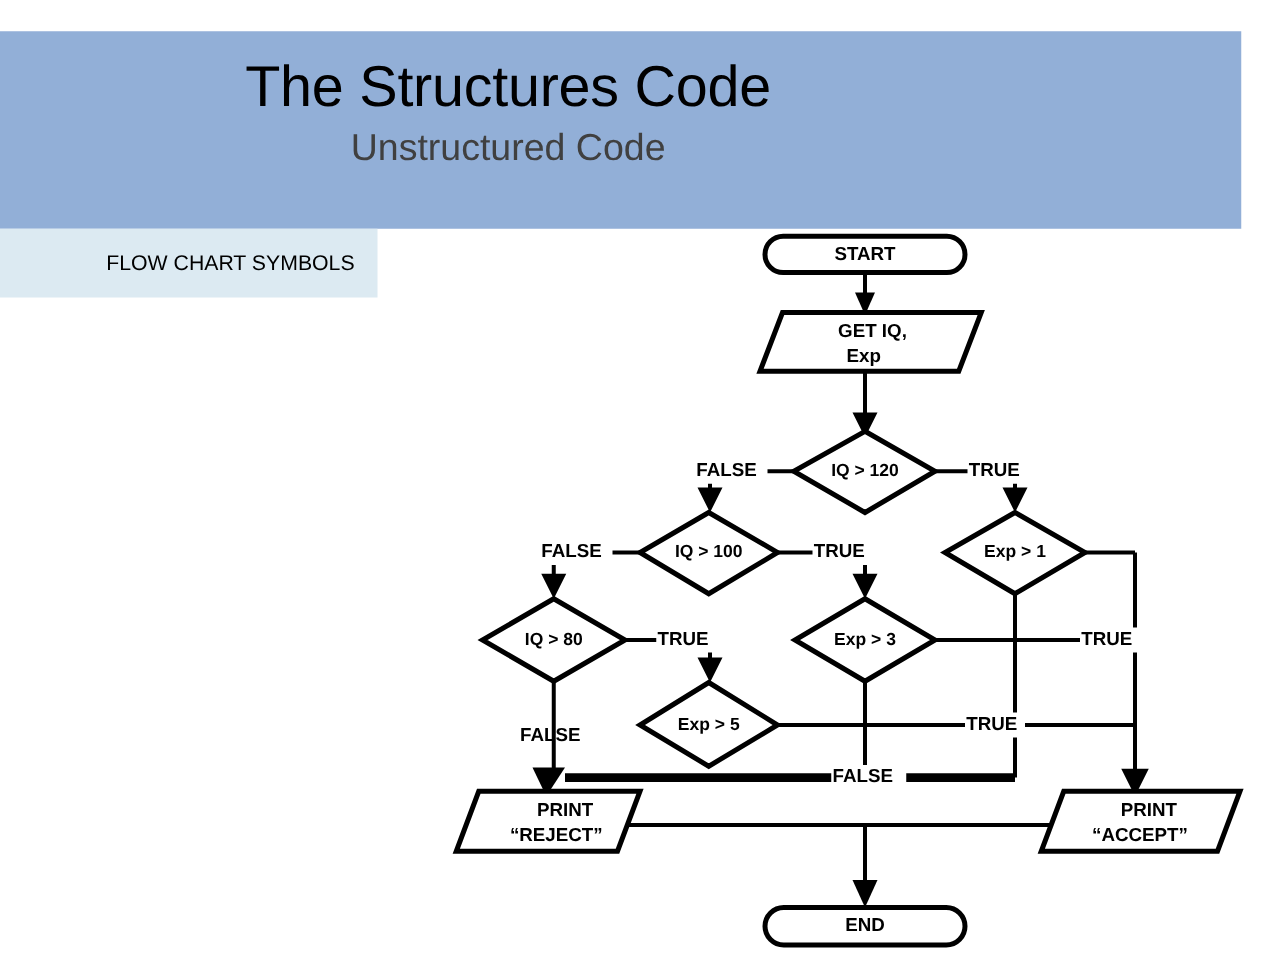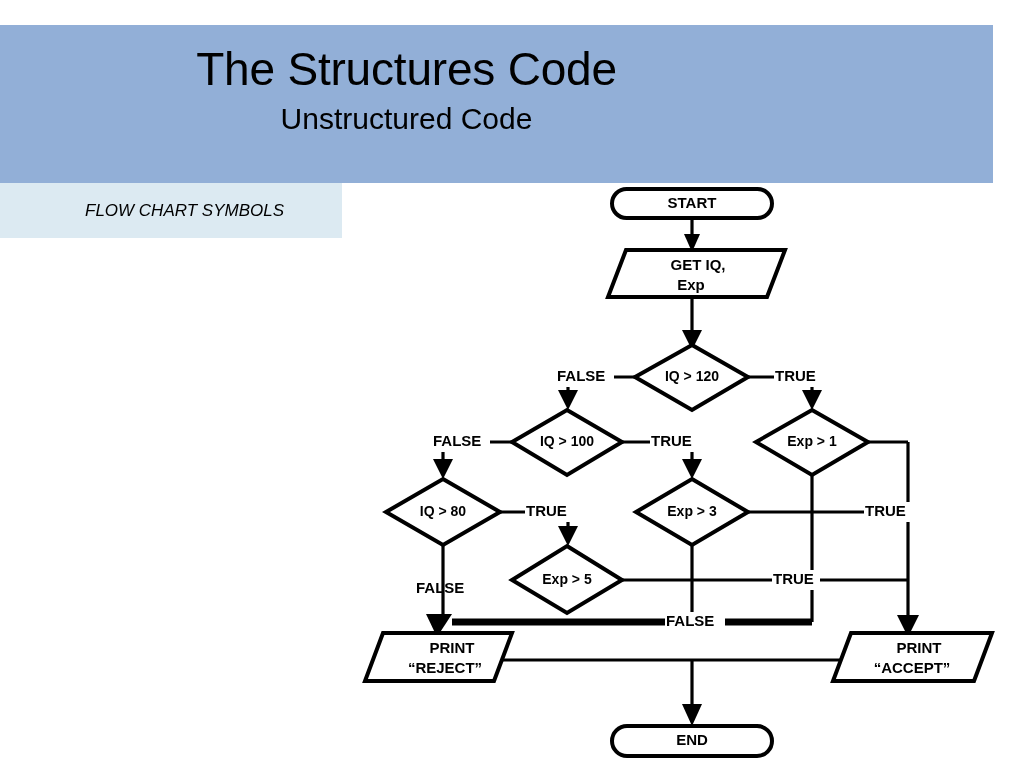--- a/index.html
+++ b/index.html
@@ -47,31 +47,30 @@
     color: #000000;
     letter-spacing: -0.2px;
   }
   #page-subtitle {
     margin: 0;
     padding-top: 6px;
     font-family: "Liberation Sans", sans-serif;
     font-size: 30px;
     font-weight: 400;
     line-height: 1.15;
-    color: #000000;
+    color: #404040;
   }
   
   #caption-band {
     position: absolute;
     left: 0;
     top: 183px;
-    width: 342px;
+    width: 302px;
     height: 55px;
     background: #dceaf2;
-    font-style: italic;
   }
   #caption-text {
     position: absolute;
     left: 85px;
     top: 0;
     height: 55px;
     line-height: 55px;
     font-family: "Liberation Sans", sans-serif;
     font-size: 17px;
     color: #000000;

